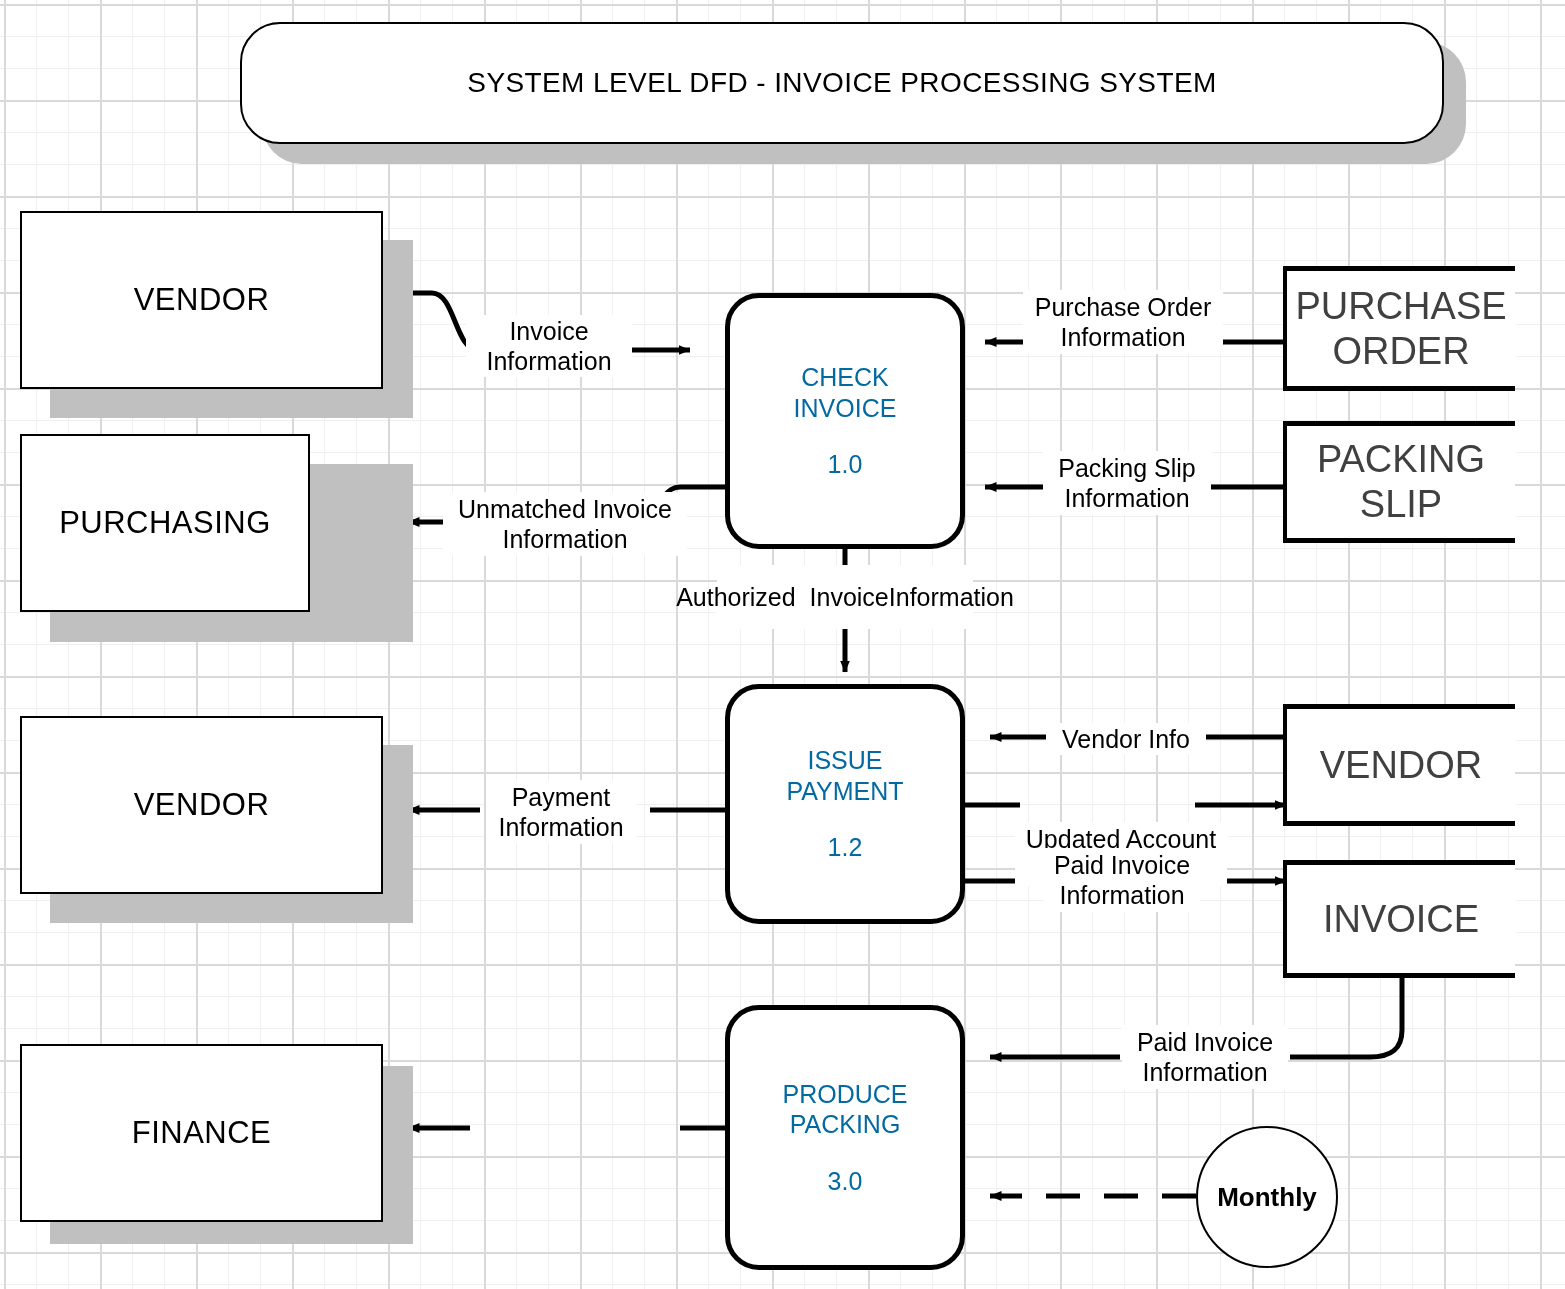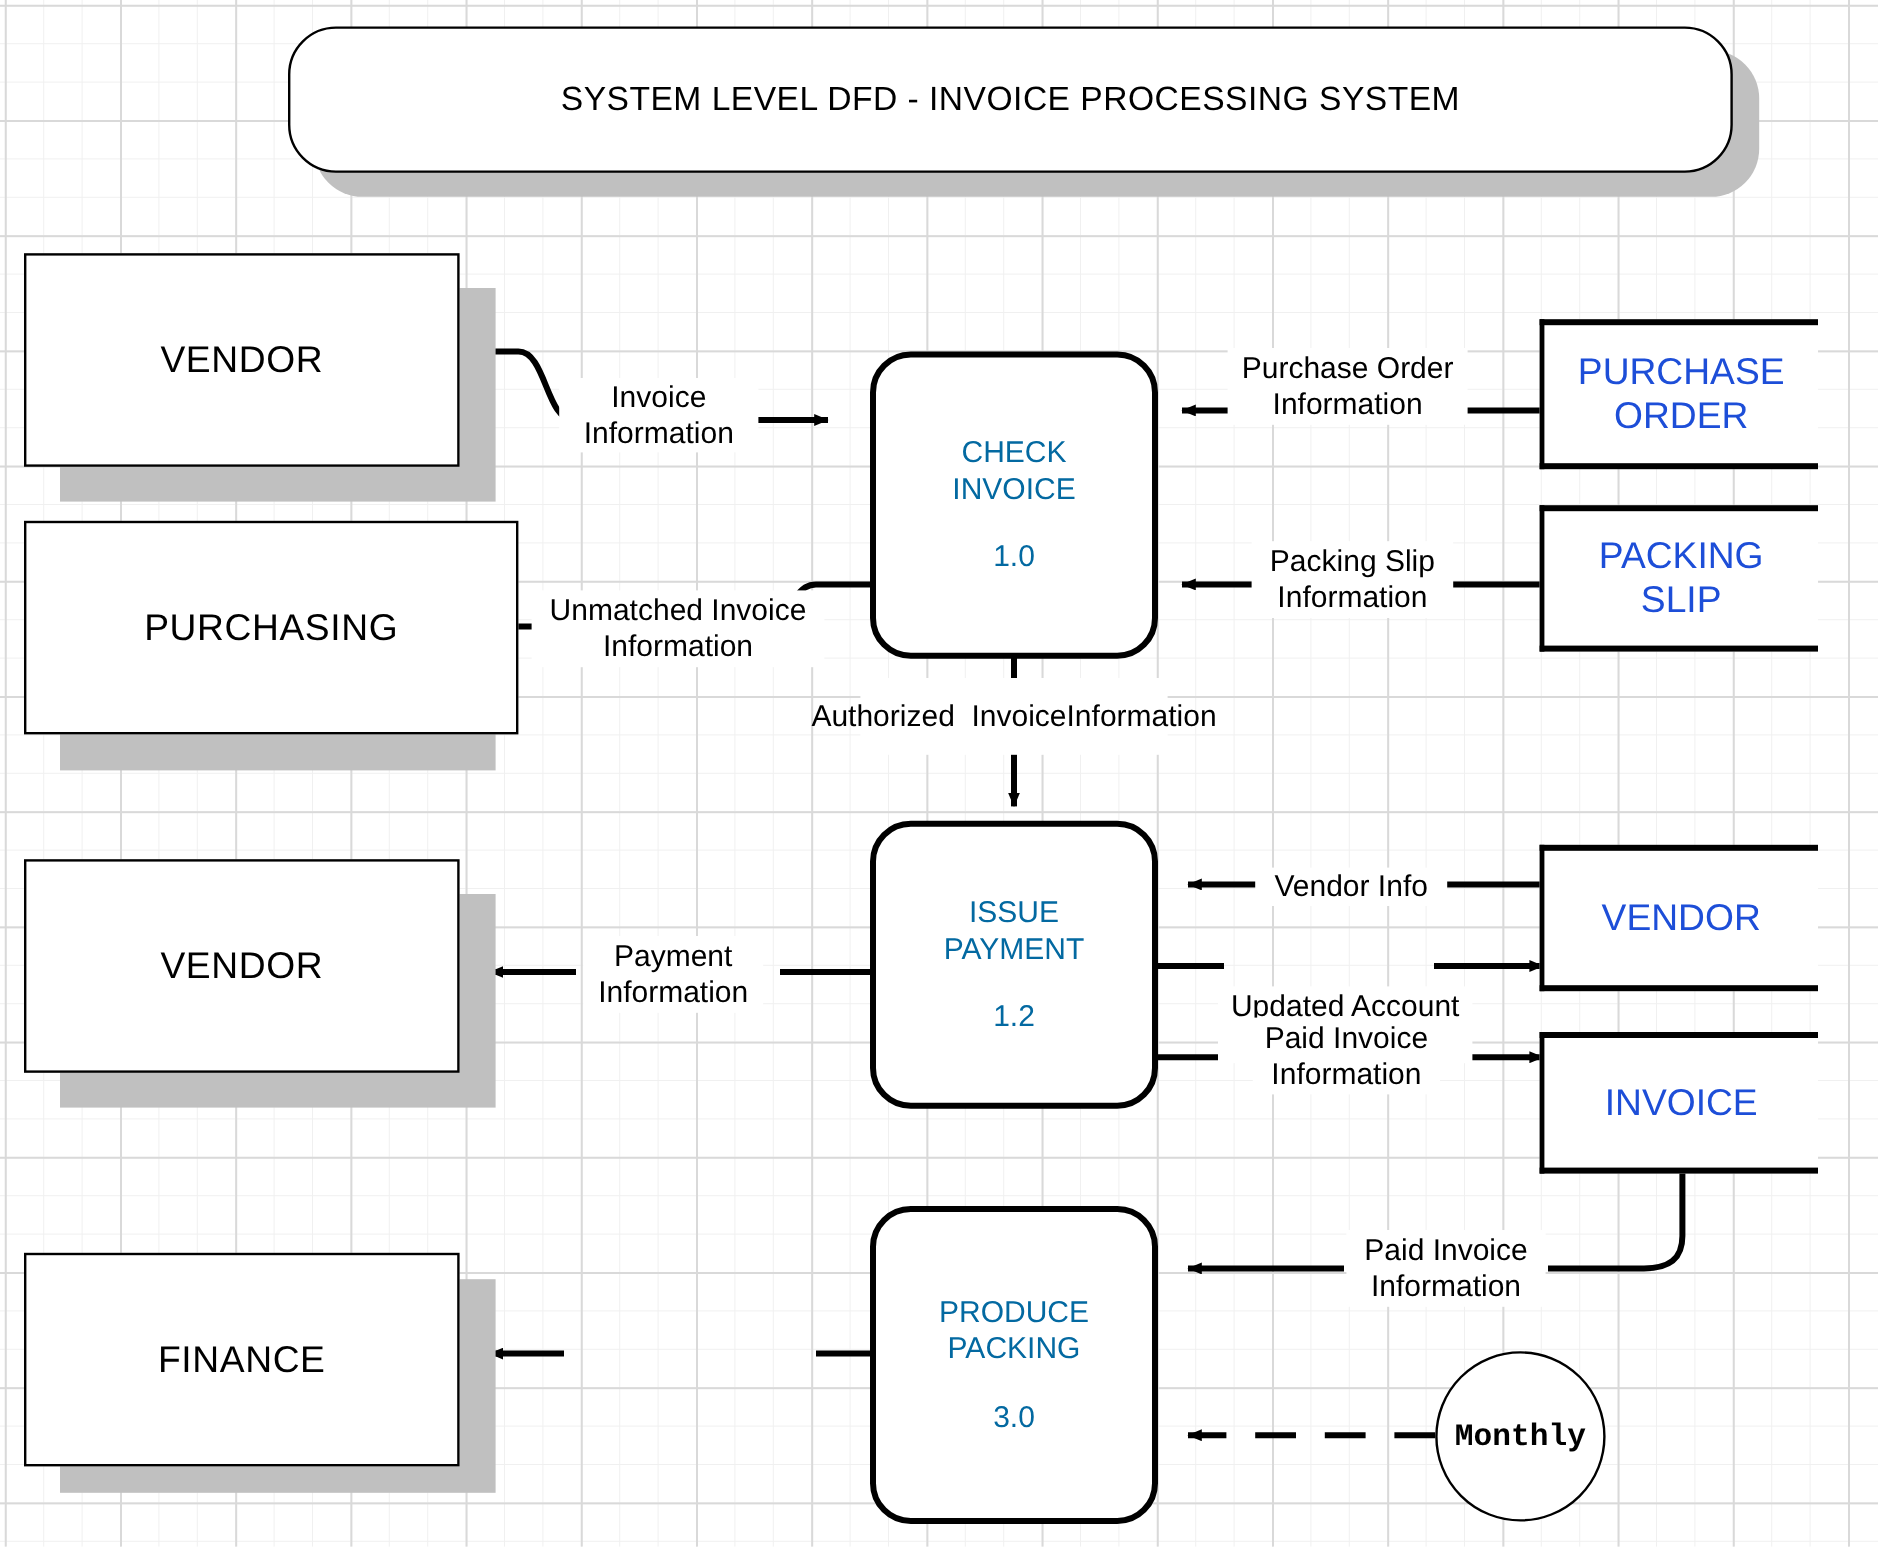--- a/index.html
+++ b/index.html
@@ -62,22 +62,22 @@
   .process .pnum {
     margin-top: 26px;
     font-size: 25px;
   }
   
   .store {
     border-top: 5px solid #000000;
     border-bottom: 5px solid #000000;
     border-left: 4px solid #000000;
     border-right: none;
-    font-size: 31px;
-    color: #1d4ed8;
+    font-size: 38px;
+    color: #404040;
     line-height: 1.18;
   }
   
   .title-banner {
     position: absolute;
     box-sizing: border-box;
     border: 2px solid #000000;
     border-radius: 40px;
     background: #ffffff;
     display: flex;
@@ -101,21 +101,20 @@
     border: 2px solid #000000;
     border-radius: 50%;
     background: #ffffff;
     display: flex;
     align-items: center;
     justify-content: center;
     font-size: 26px;
     font-weight: bold;
     color: #000000;
     z-index: 5;
-    font-family: Liberation Mono, monospace;
   }
   
   .flabel {
     position: absolute;
     background: #ffffff;
     font-size: 25px;
     color: #000000;
     line-height: 1.22;
     text-align: center;
     white-space: pre;
@@ -182,21 +181,21 @@
   <div class="title-banner" style="left:240px; top:22px; width:1204px; height:122px;">
     <span>SYSTEM LEVEL DFD - INVOICE PROCESSING SYSTEM</span>
   </div>
 
   <div class="entity-shadow" style="left:50px; top:240px; width:363px; height:178px;"></div>
   <div class="node entity" style="left:20px; top:211px; width:363px; height:178px; z-index:3;">
     <span class="node-text">VENDOR</span>
   </div>
 
   <div class="entity-shadow" style="left:50px; top:464px; width:363px; height:178px;"></div>
-  <div class="node entity" style="left:20px; top:434px; width:412px; height:178px; z-index:3;">
+  <div class="node entity" style="left:20px; top:434px; width:290px; height:178px; z-index:3;">
     <span class="node-text">PURCHASING</span>
   </div>
 
   <div class="entity-shadow" style="left:50px; top:745px; width:363px; height:178px;"></div>
   <div class="node entity" style="left:20px; top:716px; width:363px; height:178px; z-index:3;">
     <span class="node-text">VENDOR</span>
   </div>
 
   <div class="entity-shadow" style="left:50px; top:1066px; width:363px; height:178px;"></div>
   <div class="node entity" style="left:20px; top:1044px; width:363px; height:178px; z-index:3;">

